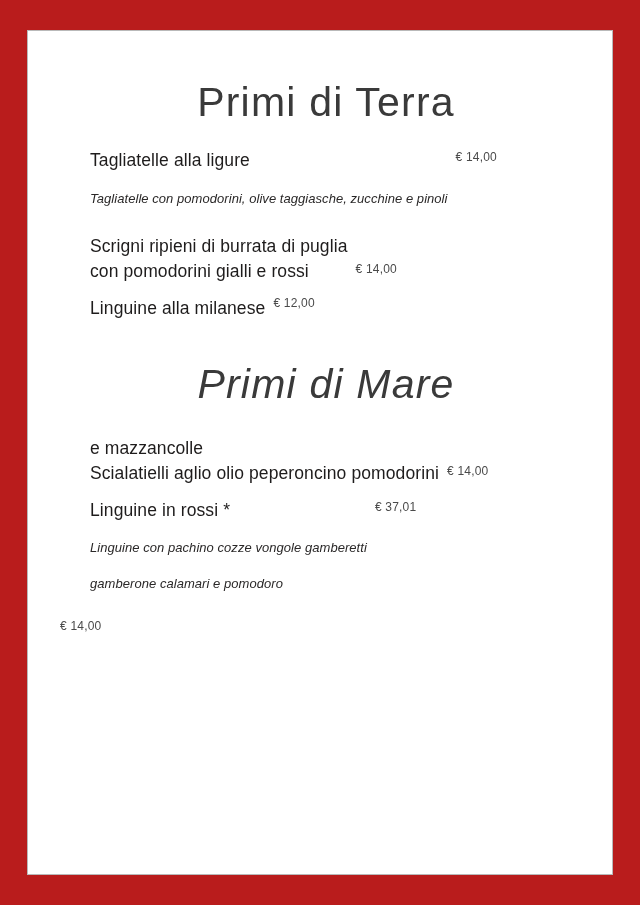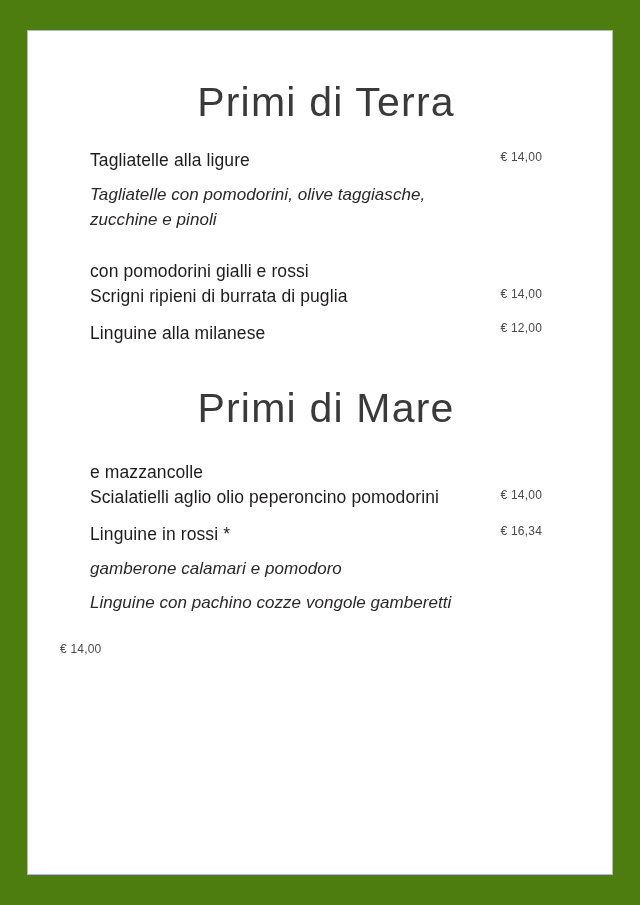--- a/index.html
+++ b/index.html
@@ -11,21 +11,21 @@
     width: 640px;
     height: 905px;
     font-family: "Liberation Sans", sans-serif;
     color: #221f1f;
     -webkit-font-smoothing: antialiased;
   }
   .page {
     position: relative;
     width: 640px;
     height: 905px;
-    background: #4d7c0f;
+    background: #b91c1c;
     box-sizing: border-box;
   }
   .sheet {
     position: absolute;
     left: 27px;
     top: 30px;
     width: 586px;
     height: 845px;
     border: 1px solid #b9b9b9;
     background: #ffffff;
@@ -51,58 +51,59 @@
   }
   .section-title.terra {
     margin: 0;
     padding-top: 48px;
     padding-left: 12px;
   }
   .section-title.mare {
     margin: 0;
     padding-top: 22px;
     padding-left: 12px;
+    font-style: italic;
   }
 
   .items {
     margin-top: 22px;
   }
   .items.mare-items {
     margin-top: 28px;
   }
 
   .item {
     position: relative;
     display: flex;
     align-items: flex-start;
-    justify-content: space-between;
     margin-bottom: 18px;
+    gap: 8px;
   }
   .item.gap-lg { margin-bottom: 26px; }
   .item.gap-sm { margin-bottom: 12px; }
 
   .item-left {
     flex: 0 1 auto;
     padding-left: 30px;
     max-width: 400px;
   }
   .item-name {
     font-size: 17.5px;
     font-weight: 300;
     line-height: 1.42;
     color: #1e1c1c;
     letter-spacing: 0.1px;
   }
   .item-desc {
-    font-size: 17px;
+    font-size: 13px;
     font-style: italic;
     font-weight: 300;
     line-height: 1.5;
     color: #2a2828;
-    margin-top: 9px;
+    margin-top: 16px;
     letter-spacing: 0.05px;
   }
   .item-price {
     flex: 0 0 auto;
     font-size: 12px;
     font-weight: 300;
     color: #4a4a4a;
     white-space: nowrap;
     padding-right: 38px;
     letter-spacing: 0.2px;
@@ -127,22 +128,22 @@
         <div class="item gap-lg">
           <div class="item-left">
             <div class="item-name">Tagliatelle alla ligure</div>
             <div class="item-desc">Tagliatelle con pomodorini, olive taggiasche, zucchine e pinoli</div>
           </div>
           <div class="item-price price-align-1">€ 14,00</div>
         </div>
 
         <div class="item gap-sm">
           <div class="item-left">
+            <div class="item-name">Scrigni ripieni di burrata di puglia</div>
             <div class="item-name">con pomodorini gialli e rossi</div>
-            <div class="item-name">Scrigni ripieni di burrata di puglia</div>
           </div>
           <div class="item-price price-align-2">€ 14,00</div>
         </div>
 
         <div class="item">
           <div class="item-left">
             <div class="item-name">Linguine alla milanese</div>
           </div>
           <div class="item-price price-align-3">€ 12,00</div>
         </div>
@@ -157,24 +158,24 @@
           <div class="item-left">
             <div class="item-name">e mazzancolle</div>
             <div class="item-name">Scialatielli aglio olio peperoncino pomodorini</div>
           </div>
           <div class="item-price price-align-2">€ 14,00</div>
         </div>
 
         <div class="item gap-lg">
           <div class="item-left">
             <div class="item-name">Linguine in rossi *</div>
+            <div class="item-desc">Linguine con pachino cozze vongole gamberetti</div>
             <div class="item-desc">gamberone calamari e pomodoro</div>
-            <div class="item-desc">Linguine con pachino cozze vongole gamberetti</div>
           </div>
-          <div class="item-price price-align-1">€ 16,34</div>
+          <div class="item-price price-align-1">€ 37,01</div>
         </div>
 
         <div class="item">
           <div class="item-price price-align-3">€ 14,00</div>
         </div>
 
       </div>
 
       <div class="spacer-bottom"></div>
 

